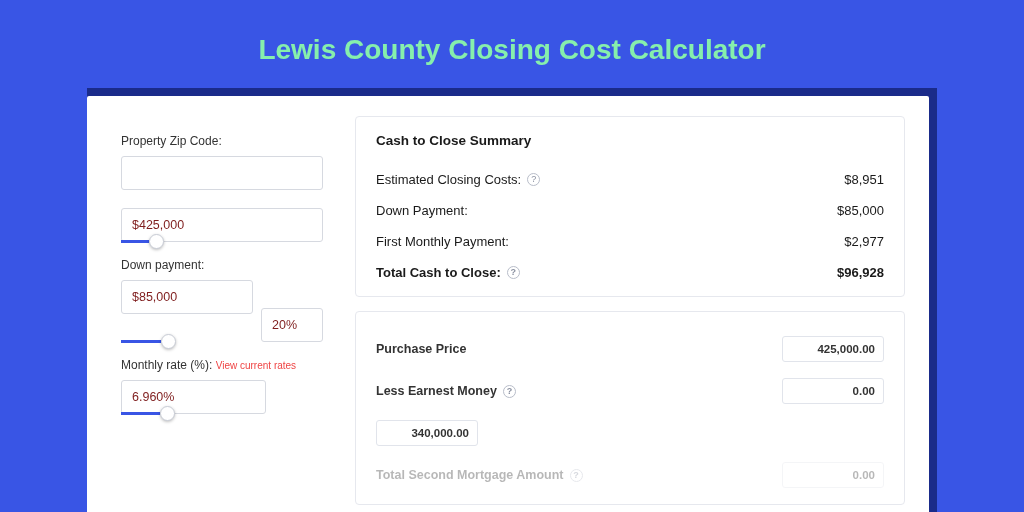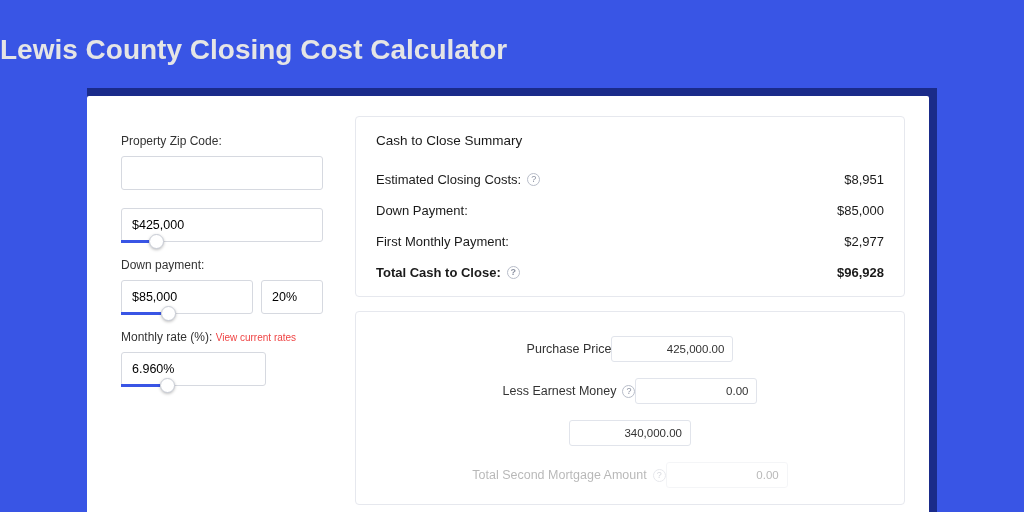--- a/index.html
+++ b/index.html
@@ -3,21 +3,22 @@
 <meta charset="utf-8">
 <style>
   * { box-sizing: border-box; margin: 0; padding: 0; }
   html, body { width: 1024px; height: 512px; overflow: hidden; }
   body {
     background: #3955e5;
     font-family: -apple-system, BlinkMacSystemFont, "Segoe UI", Arial, sans-serif;
     color: #1a1a1a;
   }
   .page-title {
-    color: #e5e5e5;
+    text-align: center;
+    color: #86efac;
     font-size: 28px;
     font-weight: 700;
     padding-top: 34px;
     padding-bottom: 22px;
   }
   .shadow-wrap {
     width: 850px;
     margin: 0 auto;
     background: #1a2b8a;
     padding-top: 8px;
@@ -46,26 +47,26 @@
     color: #333;
     margin-bottom: 8px;
   }
   .text-input {
     width: 100%;
     height: 34px;
     border: 1px solid #d6d9e0;
     border-radius: 3px;
     padding: 0 10px;
     font-size: 12.5px;
-    color: #000000;
+    color: #7f1d1d;
     background: #fff;
   }
   .input-row { display: flex; gap: 8px; }
   .input-row .text-input.primary { flex: 1 1 auto; }
-  .input-row .text-input.small { width: 62px; flex: 0 0 62px; }
+  .input-row .text-input.small { width: 62px; flex: 0 0 62px; margin-top: 28px; }
   .slider-rail {
     position: relative;
     height: 0;
     margin-top: -2px;
   }
   .slider-fill {
     position: absolute;
     left: 0;
     top: 0;
     height: 3px;
@@ -92,21 +93,21 @@
   }
   .panel {
     border: 1px solid #e6e8ee;
     border-radius: 4px;
     padding: 16px 20px 8px 20px;
     margin-bottom: 14px;
     background: #fff;
   }
   .panel-title {
     font-size: 13.5px;
-    font-weight: 400;
+    font-weight: 700;
     margin-bottom: 16px;
   }
   .sum-row {
     display: flex;
     justify-content: space-between;
     align-items: flex-end;
     font-size: 13px;
     padding: 8px 0;
   }
   .sum-row .lbl { display: flex; align-items: center; gap: 6px; }
@@ -118,28 +119,29 @@
     border: 1px solid #b8bdc9;
     border-radius: 50%;
     color: #8a90a0;
     font-size: 9px;
     line-height: 11px;
     align-items: center;
     justify-content: center;
   }
   .ws-row {
     display: flex;
-    justify-content: center;
+    justify-content: space-between;
     align-items: center;
     font-size: 12.5px;
     padding: 8px 0;
+    font-weight: bold;
   }
   .ws-row .lbl { display:flex; align-items:center; gap:6px; color:#333; }
   .ws-value {
-    width: 122px;
+    width: 102px;
     height: 26px;
     border: 1px solid #e1e4eb;
     border-radius: 3px;
     font-size: 11.5px;
     text-align: right;
     padding: 0 8px;
     line-height: 24px;
     color: #333;
     background: #fff;
   }

